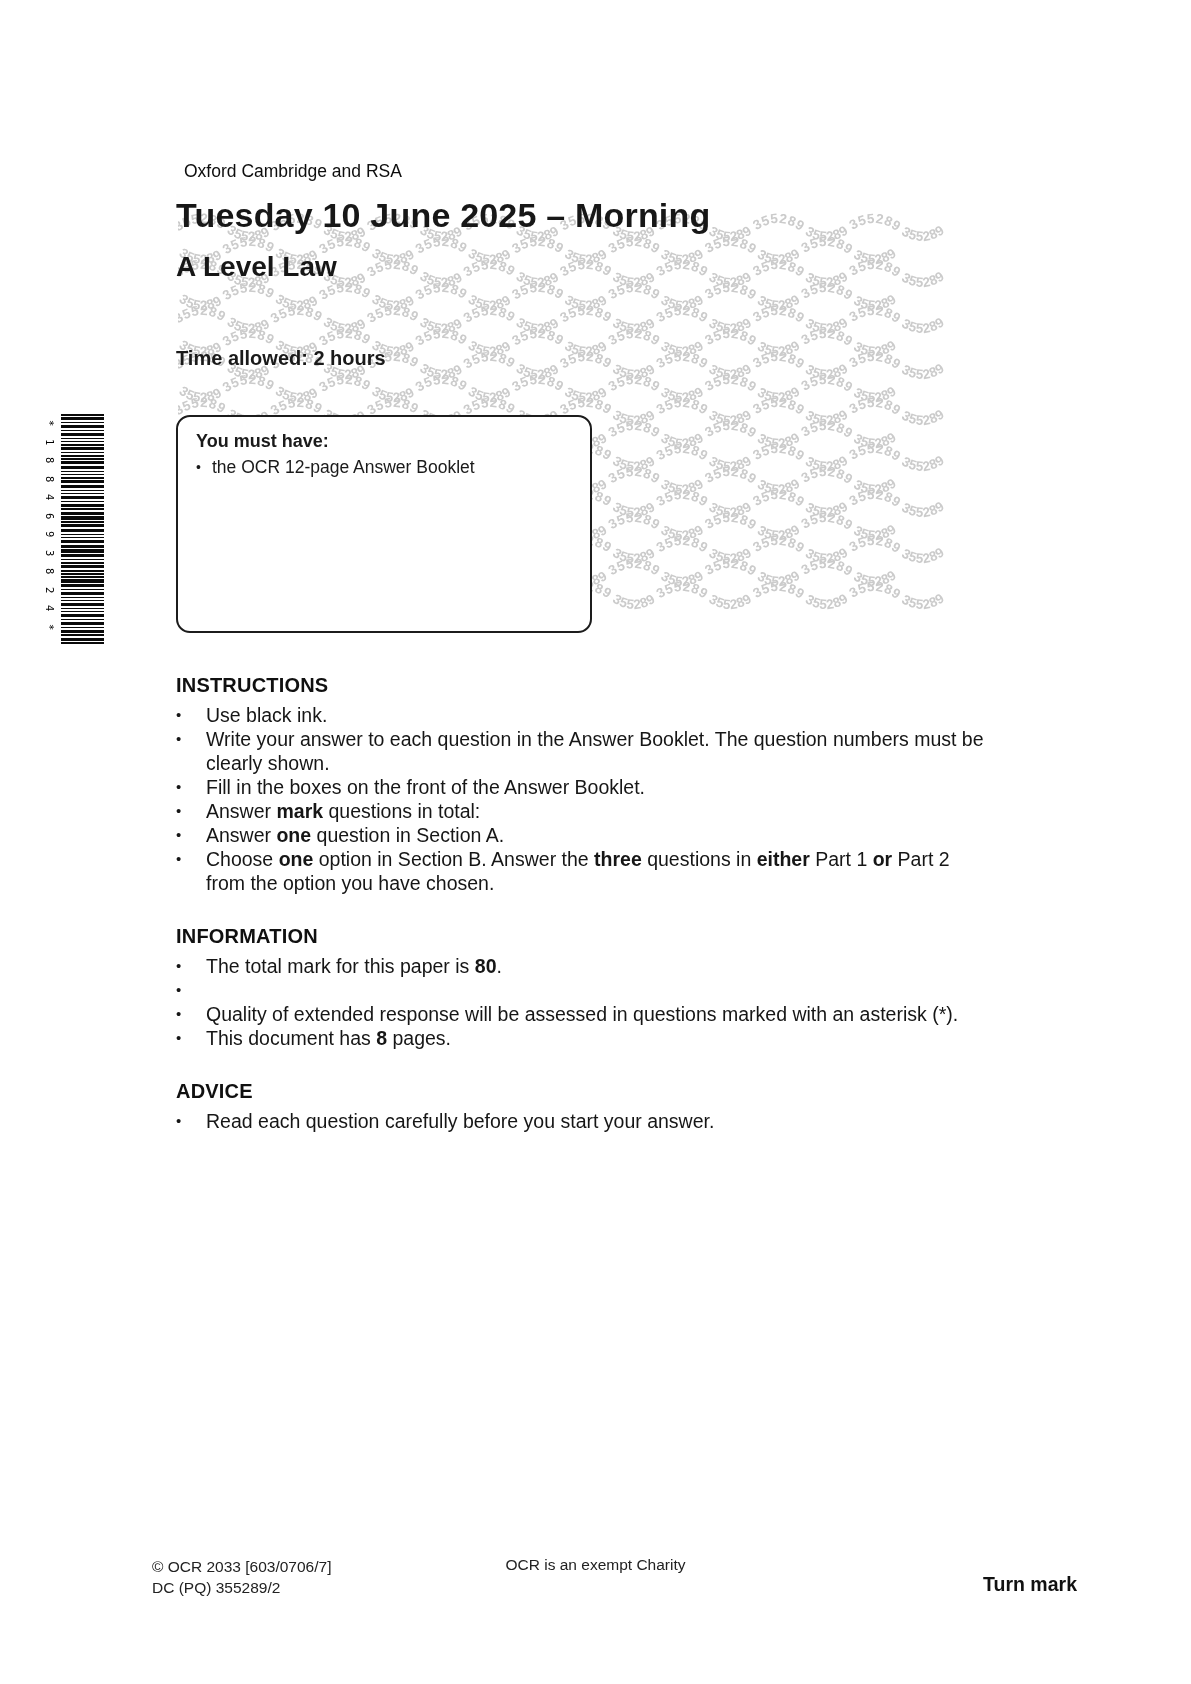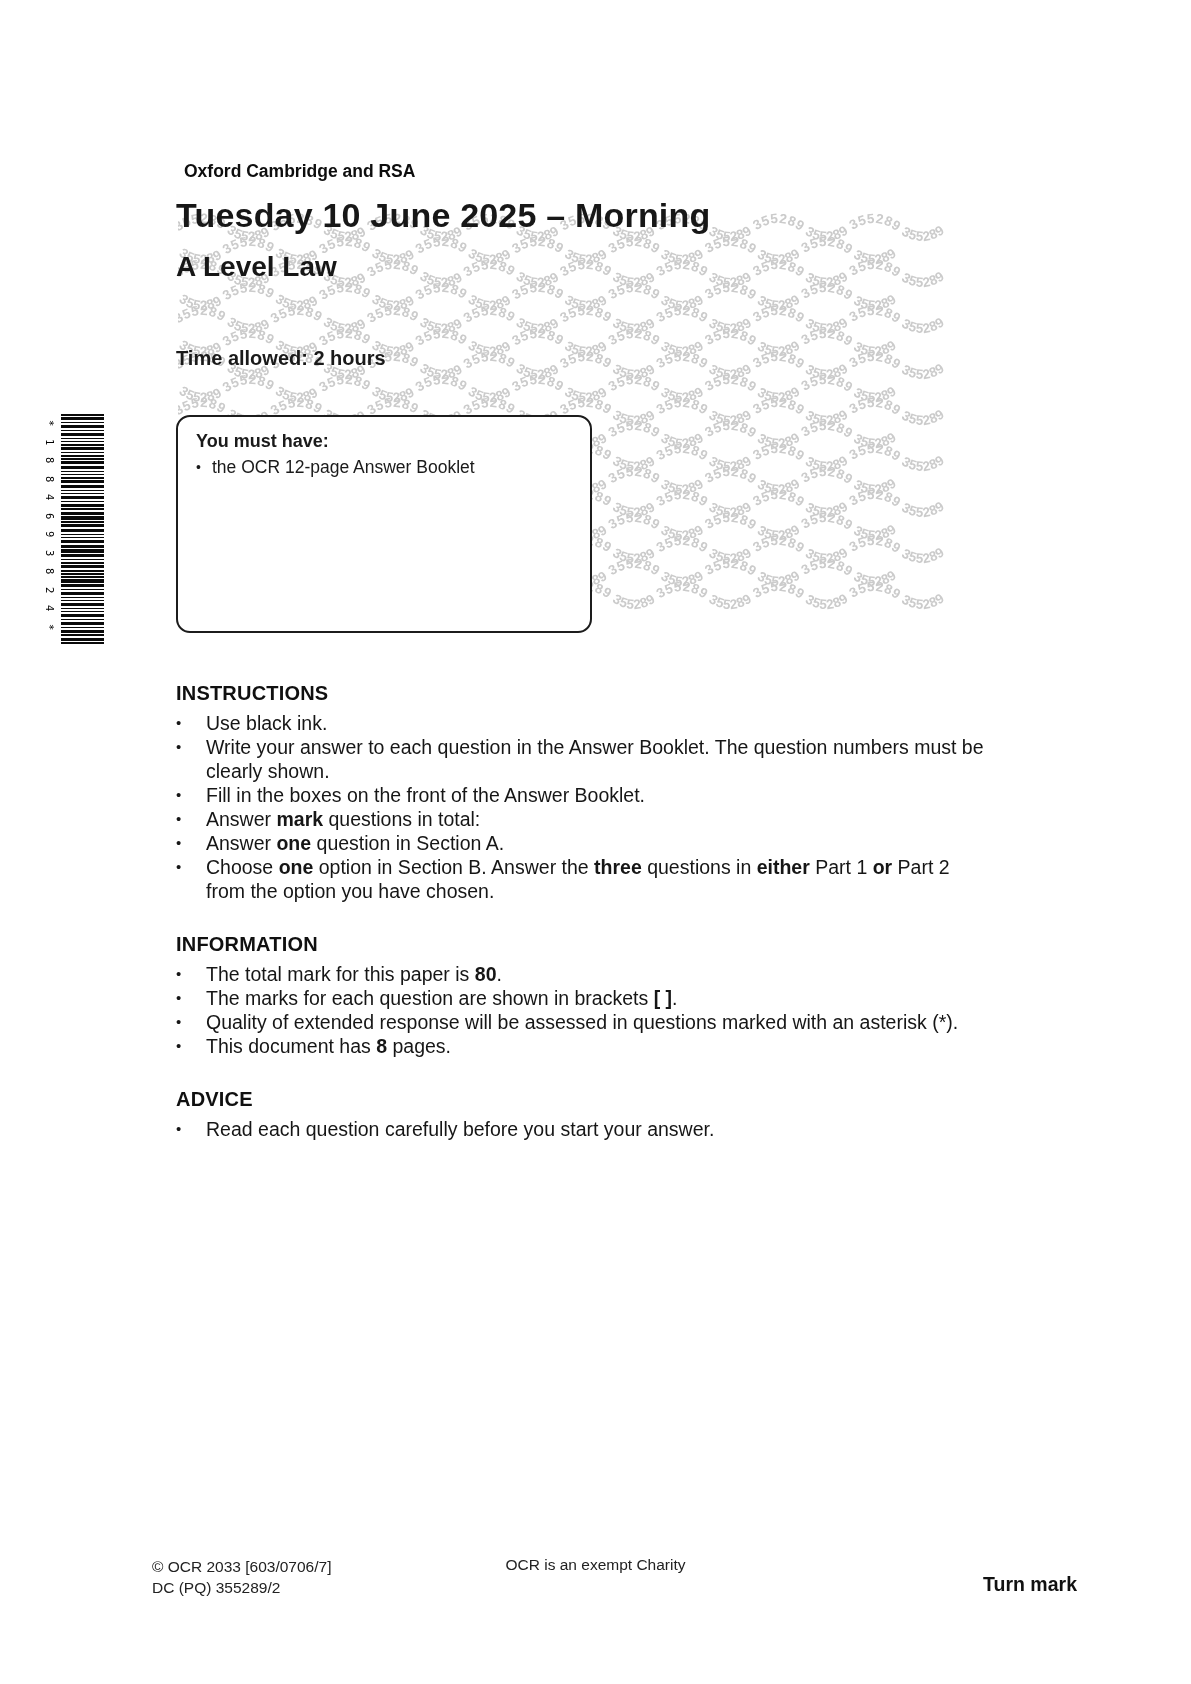--- a/index.html
+++ b/index.html
@@ -8,21 +8,21 @@
     width:1191px;height:1684px;
     background:#ffffff;
     font-family:"Liberation Sans", sans-serif;
     color:#1a1a1a;
     overflow:hidden;
   }
   
   .watermark{position:absolute;left:178px;top:210px;z-index:0;}
   
   .logo{position:absolute;left:178px;top:78px;z-index:2;}
-  .tagline{position:absolute;left:184px;top:161px;font-size:17.5px;font-weight:700;color:#0d0d0d;z-index:2;}
+  .tagline{position:absolute;left:184px;top:161px;font-size:17.5px;font-weight:400;color:#0d0d0d;z-index:2;}
   
   .title{position:absolute;left:176px;top:196px;font-size:34px;font-weight:bold;color:#171717;z-index:2;letter-spacing:0.2px;}
   .subtitle{position:absolute;left:176px;top:251px;font-size:28px;font-weight:bold;color:#171717;z-index:2;}
   .paper-line{position:absolute;left:176px;top:305px;font-size:24px;z-index:2;}
   .paper-code{font-weight:bold;margin-right:14px;}
   .time-allowed{position:absolute;left:176px;top:347px;font-size:20px;font-weight:bold;z-index:2;}
   
   .must-box{
     position:absolute;left:176px;top:415px;width:376px;height:186px;
     background:#ffffff;border:2.5px solid #1c1c1c;border-radius:14px;
@@ -38,21 +38,21 @@
   .barcode-text span{
     height:18.5px;display:flex;align-items:center;justify-content:center;
     transform:rotate(90deg);
     font-family:"DejaVu Sans Mono", monospace;font-size:10.5px;color:#000;
   }
   .barcode-bars{width:43px;}
   .barcode-bars .bar{background:#0a0a0a;width:100%;}
   .barcode-bars .gap{width:100%;}
   
   .sections{position:absolute;left:176px;top:674px;width:818px;z-index:2;}
-  .sections section{margin:8px 0 30px 0;}
+  .sections section{margin:0 0 30px 0;}
   .sections h3{margin:0 0 6px 0;font-size:20px;font-weight:bold;color:#101010;letter-spacing:0.2px;}
   .sections ul{margin:0;padding:0;list-style:none;}
   .sections li{display:flex;font-size:19.5px;line-height:24px;color:#161616;}
   .sections li .dot{flex:0 0 30px;width:30px;font-size:15px;}
   .sections .b{font-weight:bold;}
   
   .footer-left{position:absolute;left:152px;top:1556px;font-size:15.5px;line-height:21px;color:#222;z-index:2;}
   .footer-center{position:absolute;left:0;top:1556px;width:1191px;text-align:center;font-size:15.5px;color:#222;z-index:2;}
   .footer-right{position:absolute;right:114px;top:1573px;font-size:19.5px;font-weight:bold;color:#111;z-index:2;}
 </style>
@@ -287,21 +287,20 @@
       </section>
       <section>
         <h3>INFORMATION</h3>
         <ul>
           <li>
             <span class="dot">•</span>
             <span><span>The total mark for this paper is </span><span class="b">80</span><span>.</span></span>
           </li>
           <li>
             <span class="dot">•</span>
-            <span><span>The marks for each question are shown in brackets </span><span class="b">[  ]</span><span>.</span></span>
           </li>
           <li>
             <span class="dot">•</span>
             <span><span>Quality of extended response will be assessed in questions marked with an asterisk (*).</span></span>
           </li>
           <li>
             <span class="dot">•</span>
             <span><span>This document has </span><span class="b">8</span><span> pages.</span></span>
           </li>
         </ul>

